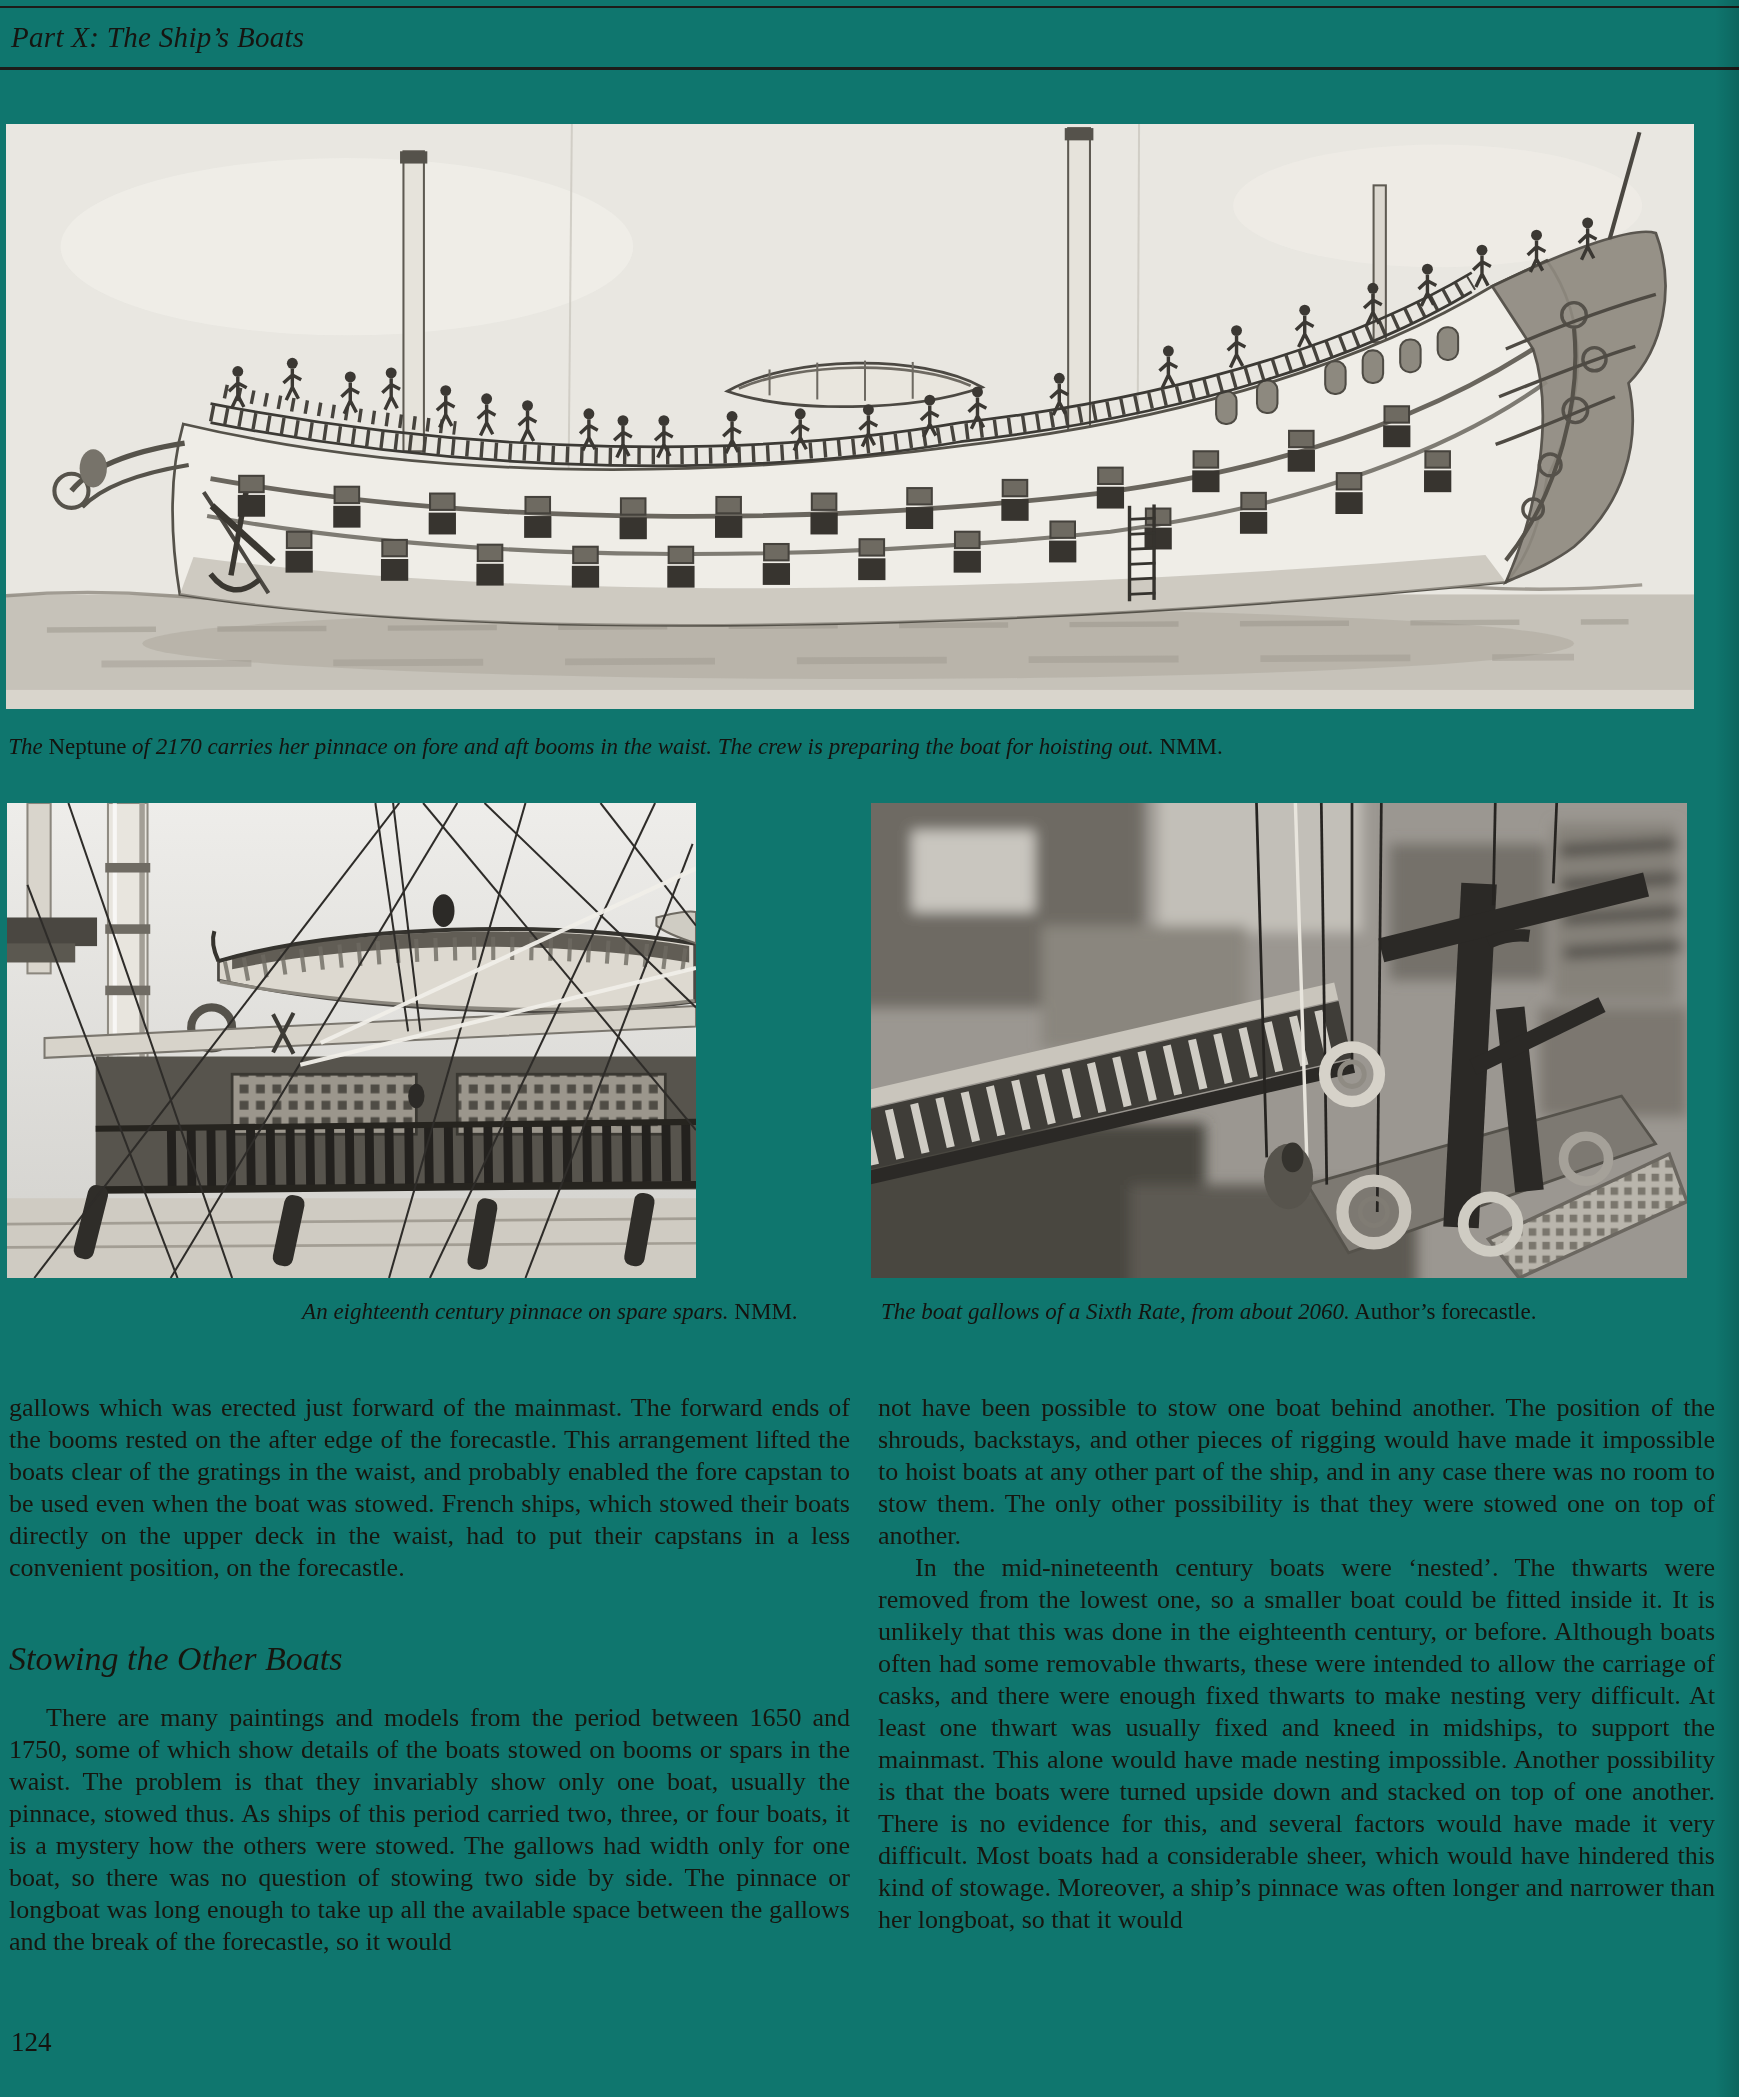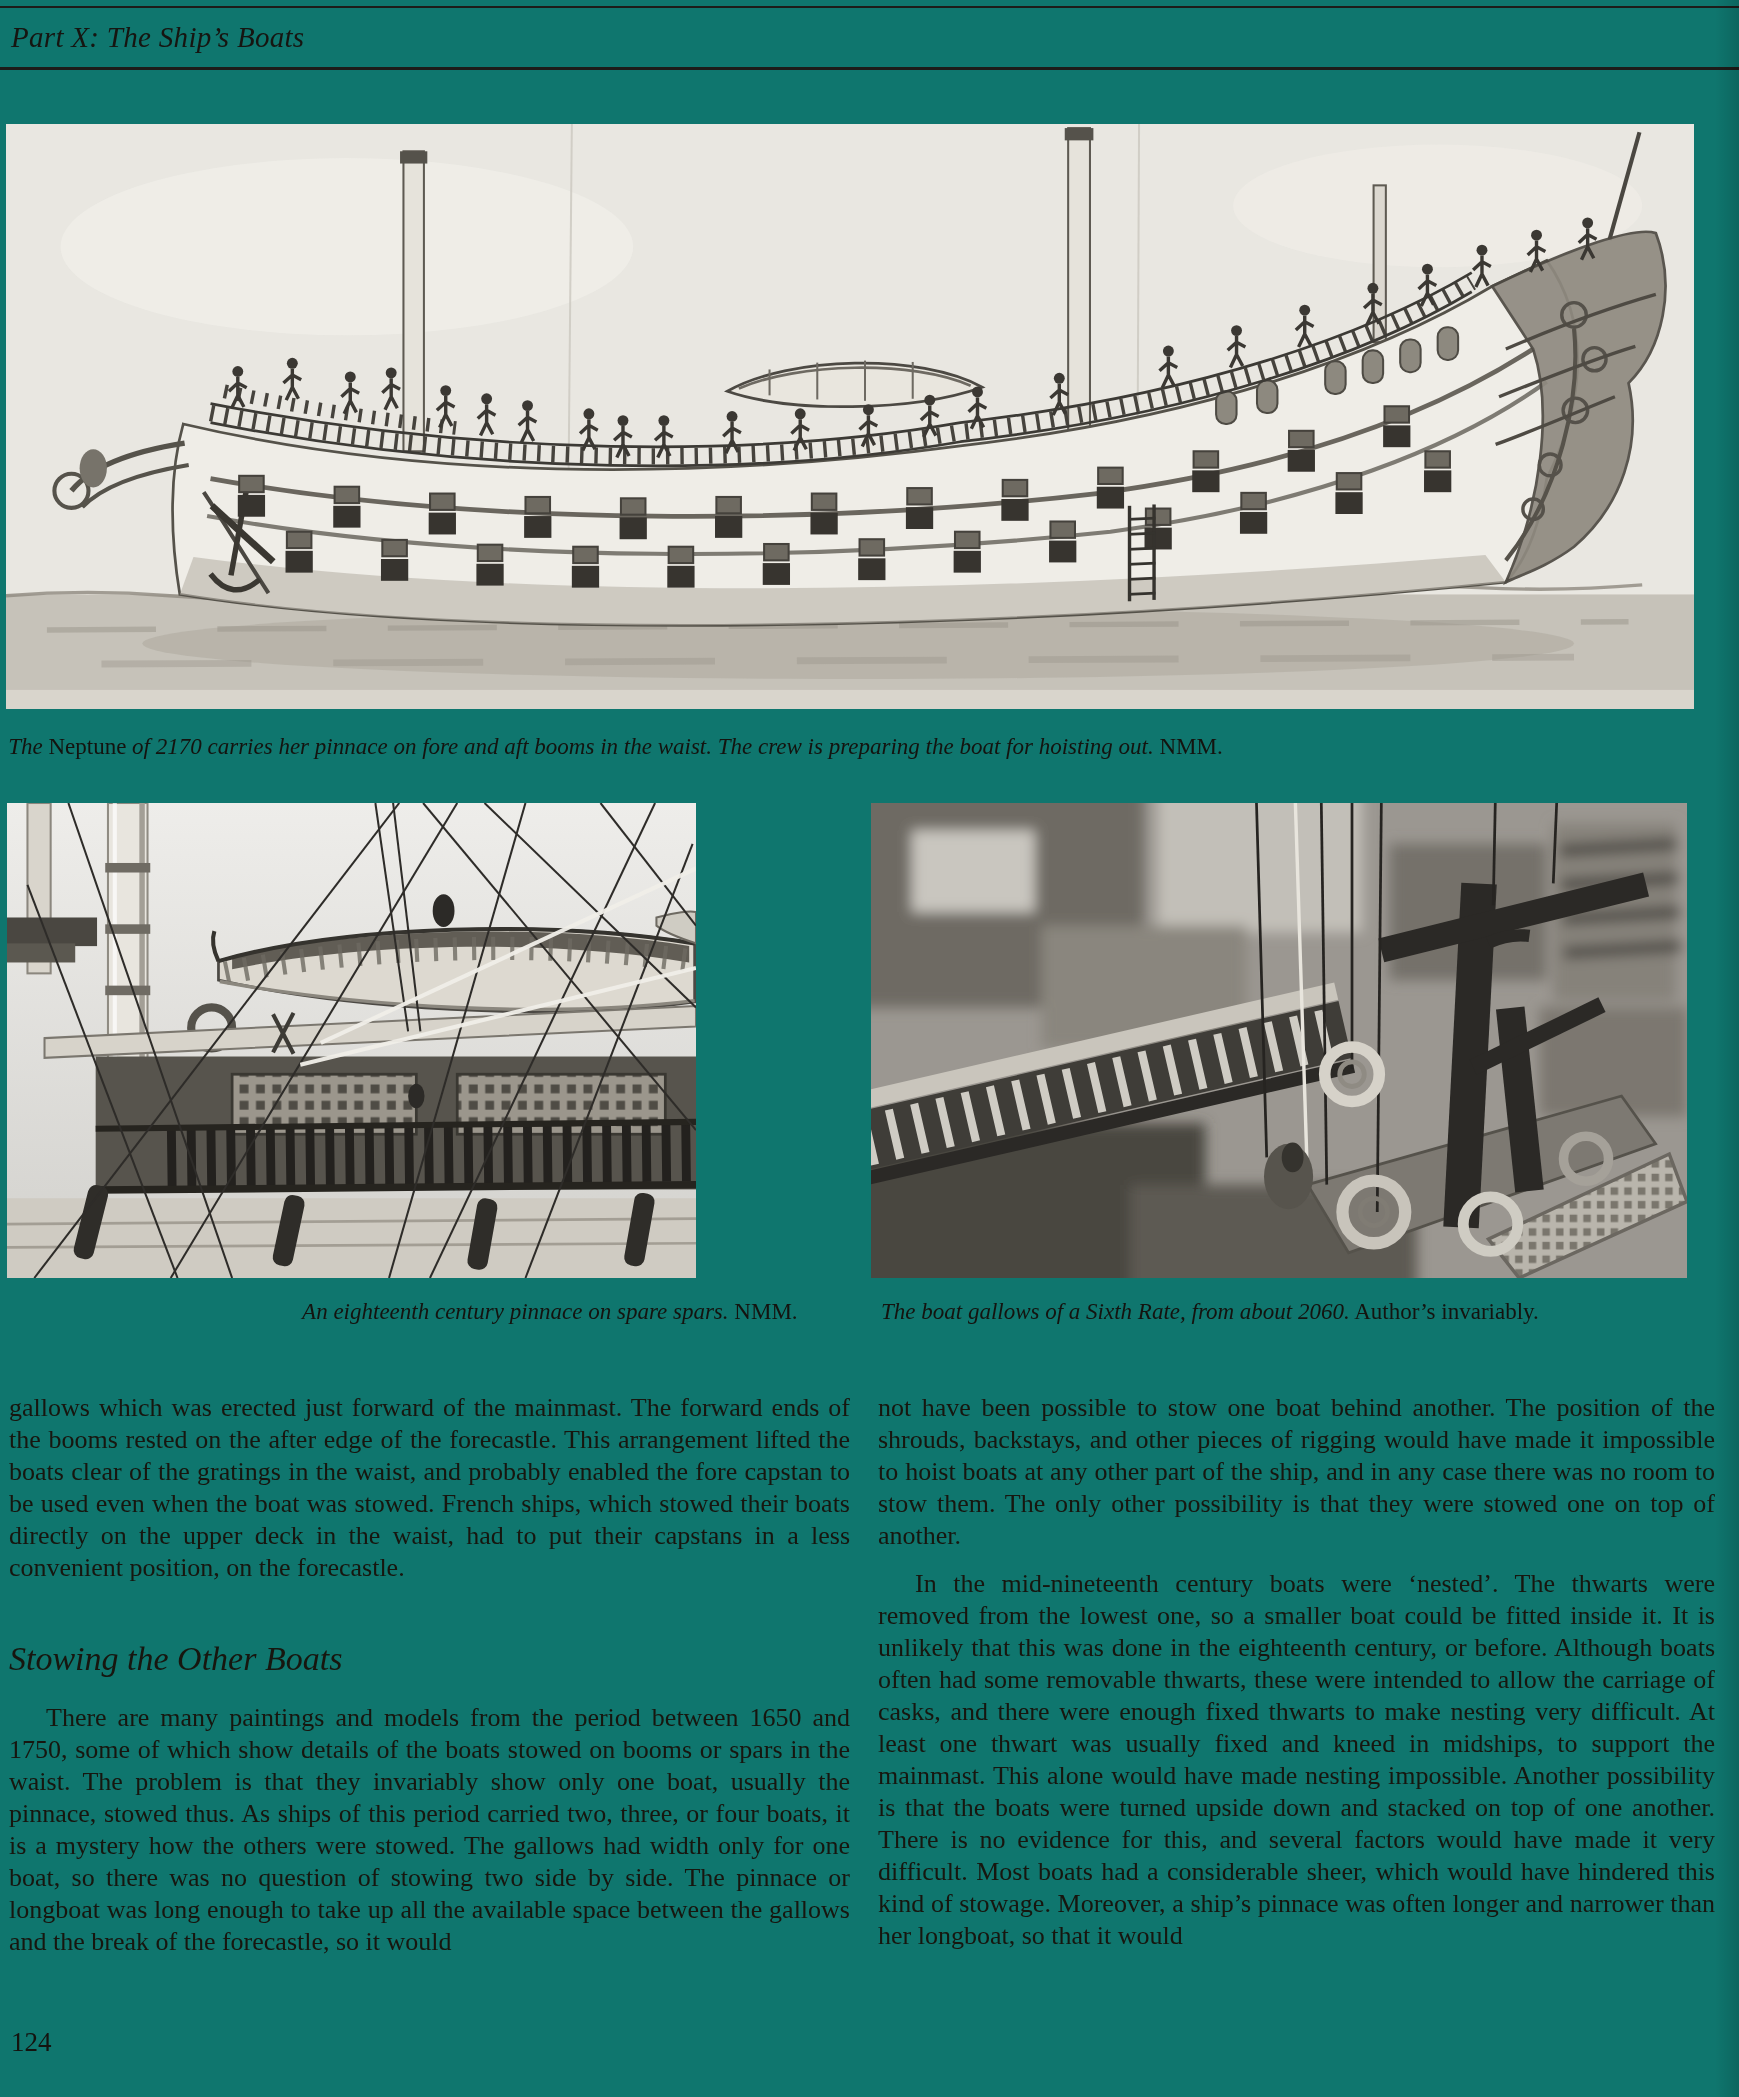--- a/index.html
+++ b/index.html
@@ -39,21 +39,21 @@
   .cap-left{left:13.6px;top:1297px;width:784px;text-align:right;}
   .cap-right{left:881px;top:1297px;width:818px;}
   .col{
     position:absolute;top:1392px;
     font-size:26px;line-height:32px;
     text-align:justify;
   }
   .col-left{left:9px;width:841px;}
   .col-right{left:878px;width:837px;}
   .col p{margin:0;}
-  .col p.indent{text-indent:37px;margin-top:16px;}
+  .col p.indent{text-indent:37px;}
   .section-heading{
     font-style:italic;font-size:34px;line-height:37px;
     margin:56px 0 24.5px 0;font-weight:normal;
   }
   .pageno{
     position:absolute;left:11px;top:2027px;
     font-size:27px;color:#14130f;
   }
 </style>
 </head>
@@ -374,21 +374,21 @@
       <ellipse cx="612" cy="548" rx="36" ry="48" fill="#57544d"></ellipse>
       <ellipse cx="618" cy="520" rx="16" ry="22" fill="#35332e"></ellipse>
     </svg>
   </figure>
 
   <figcaption class="caption cap-left">
     <span>An eighteenth century pinnace on spare spars.</span><span class="rm"> NMM.</span>
   </figcaption>
 
   <figcaption class="caption cap-right">
-    <span>The boat gallows of a Sixth Rate, from about 2060.</span><span class="rm"> Author’s invariably.</span>
+    <span>The boat gallows of a Sixth Rate, from about 2060.</span><span class="rm"> Author’s forecastle.</span>
   </figcaption>
 
   <div class="col col-left">
     <p>gallows which was erected just forward of the mainmast. The forward ends of the booms rested on the after edge of the forecastle. This arrangement lifted the boats clear of the gratings in the waist, and probably enabled the fore capstan to be used even when the boat was stowed. French ships, which stowed their boats directly on the upper deck in the waist, had to put their capstans in a less convenient position, on the forecastle.</p>
     <h2 class="section-heading">Stowing the Other Boats</h2>
     <p class="indent">There are many paintings and models from the period between 1650 and 1750, some of which show details of the boats stowed on booms or spars in the waist. The problem is that they invariably show only one boat, usually the pinnace, stowed thus. As ships of this period carried two, three, or four boats, it is a mystery how the others were stowed. The gallows had width only for one boat, so there was no question of stowing two side by side. The pinnace or longboat was long enough to take up all the available space between the gallows and the break of the forecastle, so it would</p>
   </div>
 
   <div class="col col-right">
     <p>not have been possible to stow one boat behind another. The position of the shrouds, backstays, and other pieces of rigging would have made it impossible to hoist boats at any other part of the ship, and in any case there was no room to stow them. The only other possibility is that they were stowed one on top of another.</p>

